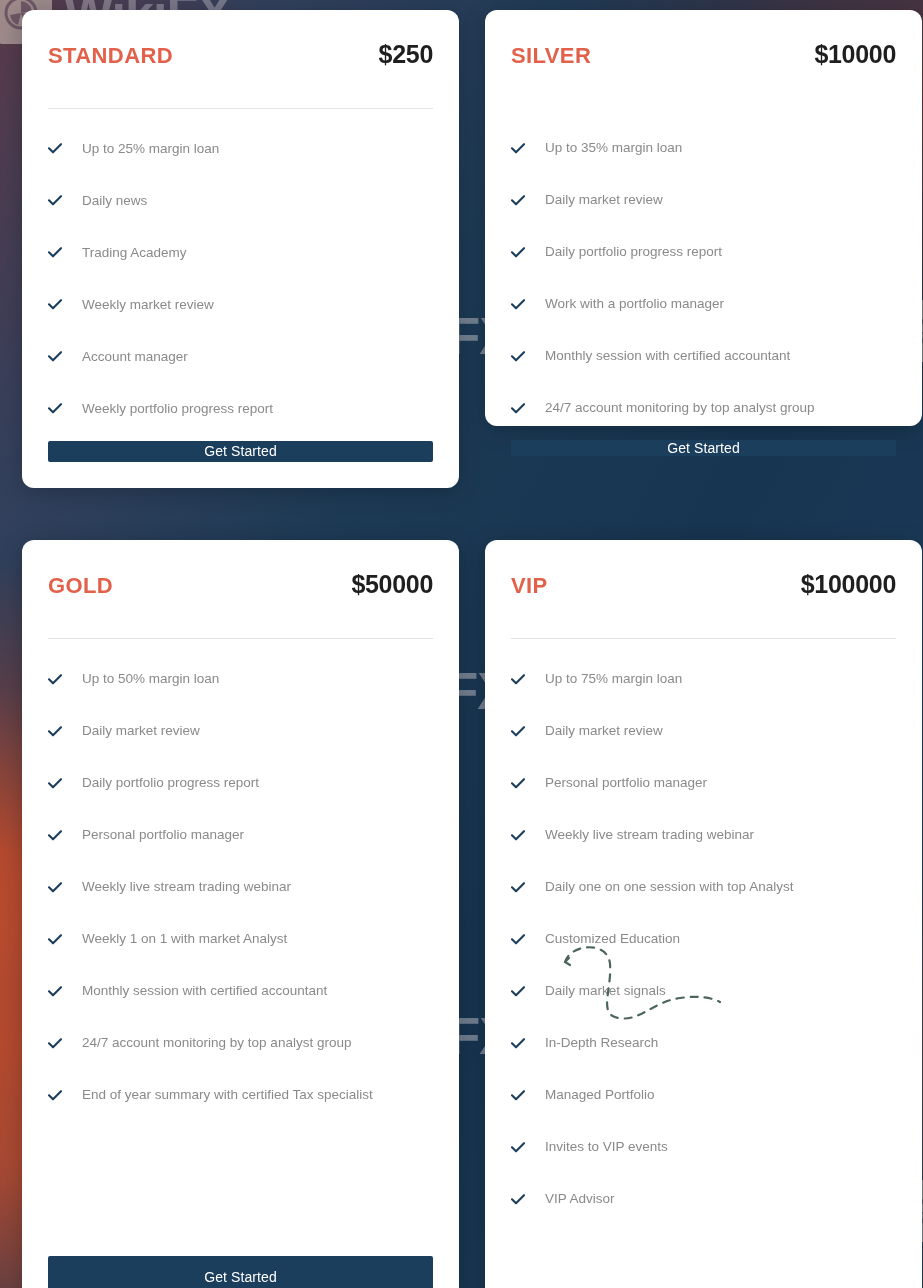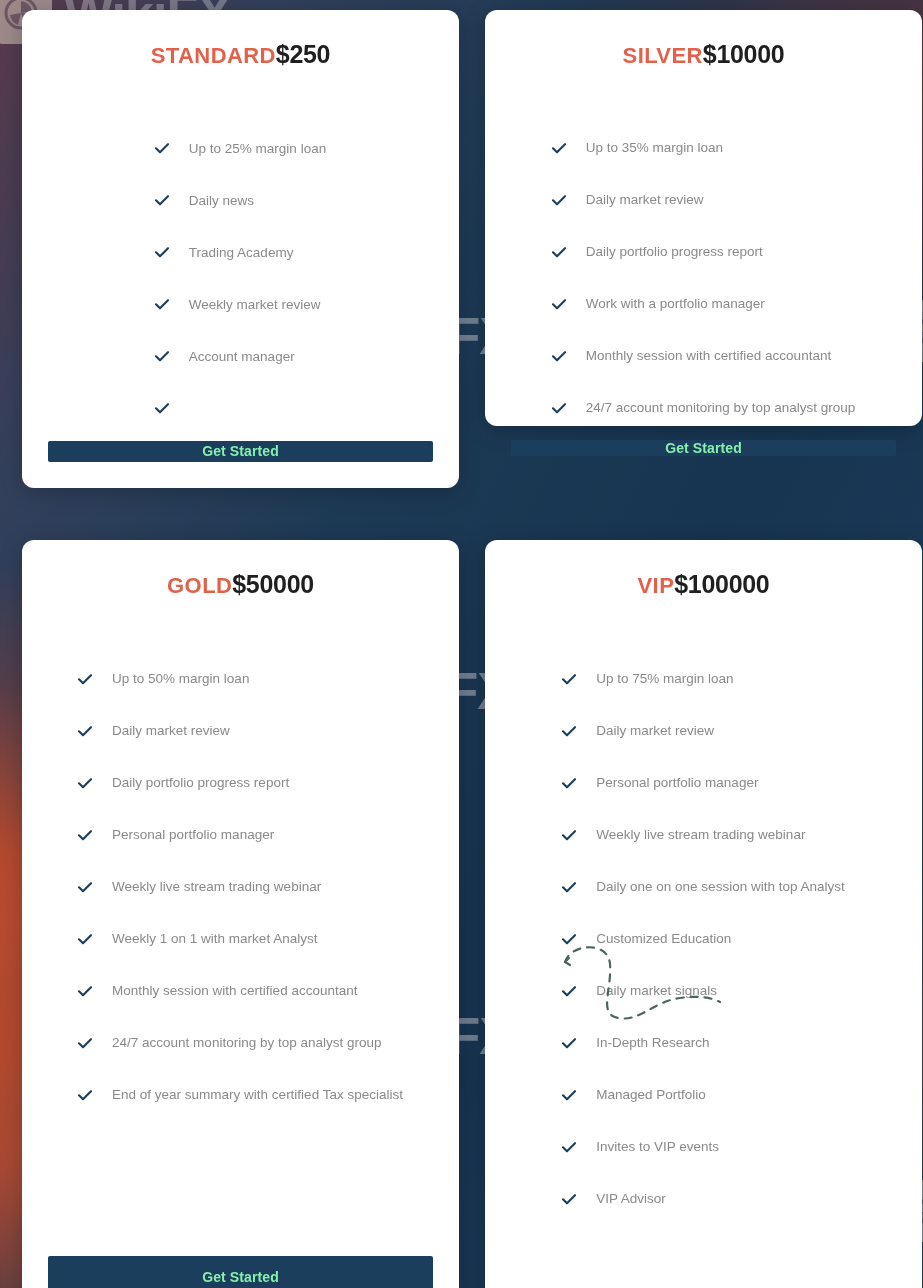--- a/index.html
+++ b/index.html
@@ -96,21 +96,20 @@
   .col-right { padding-left: 13px; }
 
   .card {
     background: #ffffff;
     border-radius: 12px;
     box-shadow: 0 4px 22px rgba(0,0,0,0.22);
     padding: 0 20px;
     display: flex;
     flex-direction: column;
     position: relative;
-    align-items: center;
   }
   .card-standard { height: 478px; }
   .card-silver   { height: 416px; }
   .card-gold     { height: 784px; }
   .card-vip      { height: 880px; }
 
   .card-row-2 { margin-top: 52px; }
 
   .card-head {
     display: flex;
@@ -165,26 +164,26 @@
     font-weight: 400;
     line-height: 52px;
     white-space: nowrap;
   }
 
   .cta {
     display: block;
     width: calc(100% - 12px);
     margin: 6px 6px 26px 6px;
     background: #1b3e5c;
-    color: #86efac;
+    color: #ffffff;
     border: none;
     border-radius: 2px;
     height: 42px;
     font-size: 14px;
-    font-weight: 700;
+    font-weight: 400;
     font-family: "Liberation Sans", sans-serif;
     cursor: pointer;
     letter-spacing: 0.1px;
   }
 </style>
 </head>
 <body>
 
 <div class="bg-root"></div>
 <div class="bg-glow-bottom"></div>
@@ -311,20 +310,21 @@
               </svg>
             </span>
           <span class="feature-text">Account manager</span>
         </li>
         <li class="feature">
           <span class="check-icon">
               <svg width="14" height="11" viewBox="0 0 14 11">
                 <path d="M1 5.3 L5 9.3 L13 1.2" fill="none" stroke="#1b3e5c" stroke-width="2.1" stroke-linecap="round" stroke-linejoin="round"></path>
               </svg>
             </span>
+          <span class="feature-text">Weekly portfolio progress report</span>
         </li>
       </ul>
       <button class="cta">Get Started</button>
     </div>
   </div>
 
   <div class="col-right">
     <div class="card card-silver">
       <div class="card-head">
         <div class="plan-name">SILVER</div>

